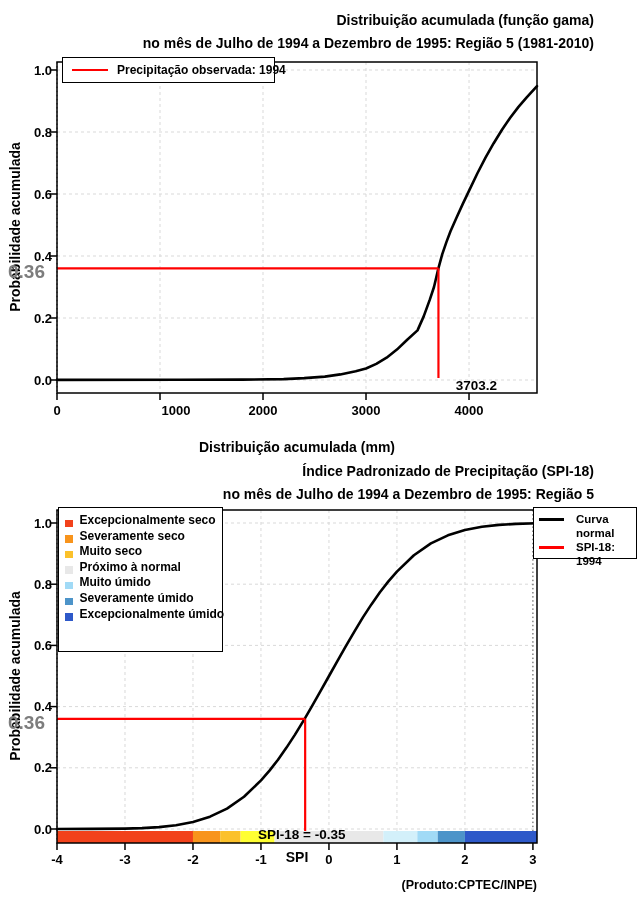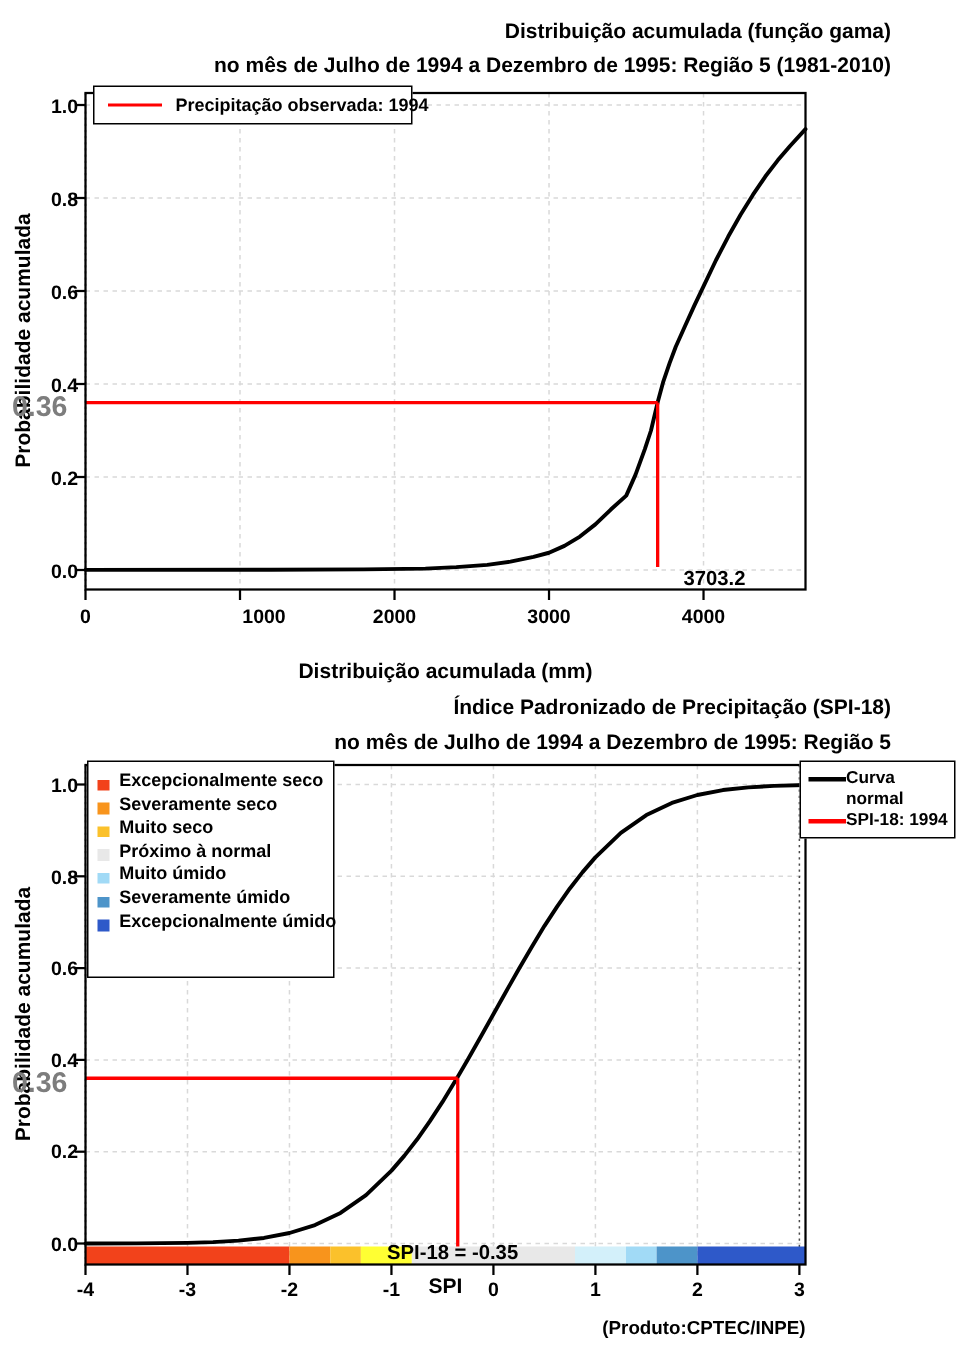--- a/index.html
+++ b/index.html
@@ -20,21 +20,21 @@
   .footnote{font-size:12.5px}
   .legend-box{position:absolute;background:#fff;border:1.4px solid #000;box-sizing:border-box;
     display:flex;align-items:center;gap:9px;padding-left:9px}
   .lline{display:inline-block;width:36px;height:2.6px;flex:0 0 auto}
   .ltext{font-size:12px;white-space:nowrap}
   #cat-legend{position:absolute;background:#fff;border:1.4px solid #000;box-sizing:border-box;padding:3.5px 0 0 6px}
   .crow{display:flex;align-items:flex-end;gap:7px;height:15.6px}
   .csq{width:7.5px;height:7.5px;flex:0 0 auto}
   .clabel{font-size:12px;white-space:nowrap}
   .legend-box2{position:absolute;background:#fff;border:1.4px solid #000;box-sizing:border-box;padding:5px 0 0 5px}
-  .lrow{display:flex;align-items:flex-start;gap:0;margin-bottom:1px}
+  .lrow{display:flex;align-items:flex-start;gap:12px;margin-bottom:1px}
   .lline2{display:inline-block;width:25px;height:2.6px;margin-top:5px;flex:0 0 auto}
   .ltext2{font-size:11.5px;line-height:13.5px}
   .wrapnarrow{display:inline-block;width:56px}
 </style>
 </head>
 <body>
 
 <svg id="plot-svg" width="640" height="900" viewBox="0 0 640 900">
   <g id="gGrid">
       <line x1="57" x2="537" y1="380" y2="380" stroke="#D9D9D9" stroke-width="1" stroke-dasharray="3 3"></line>

